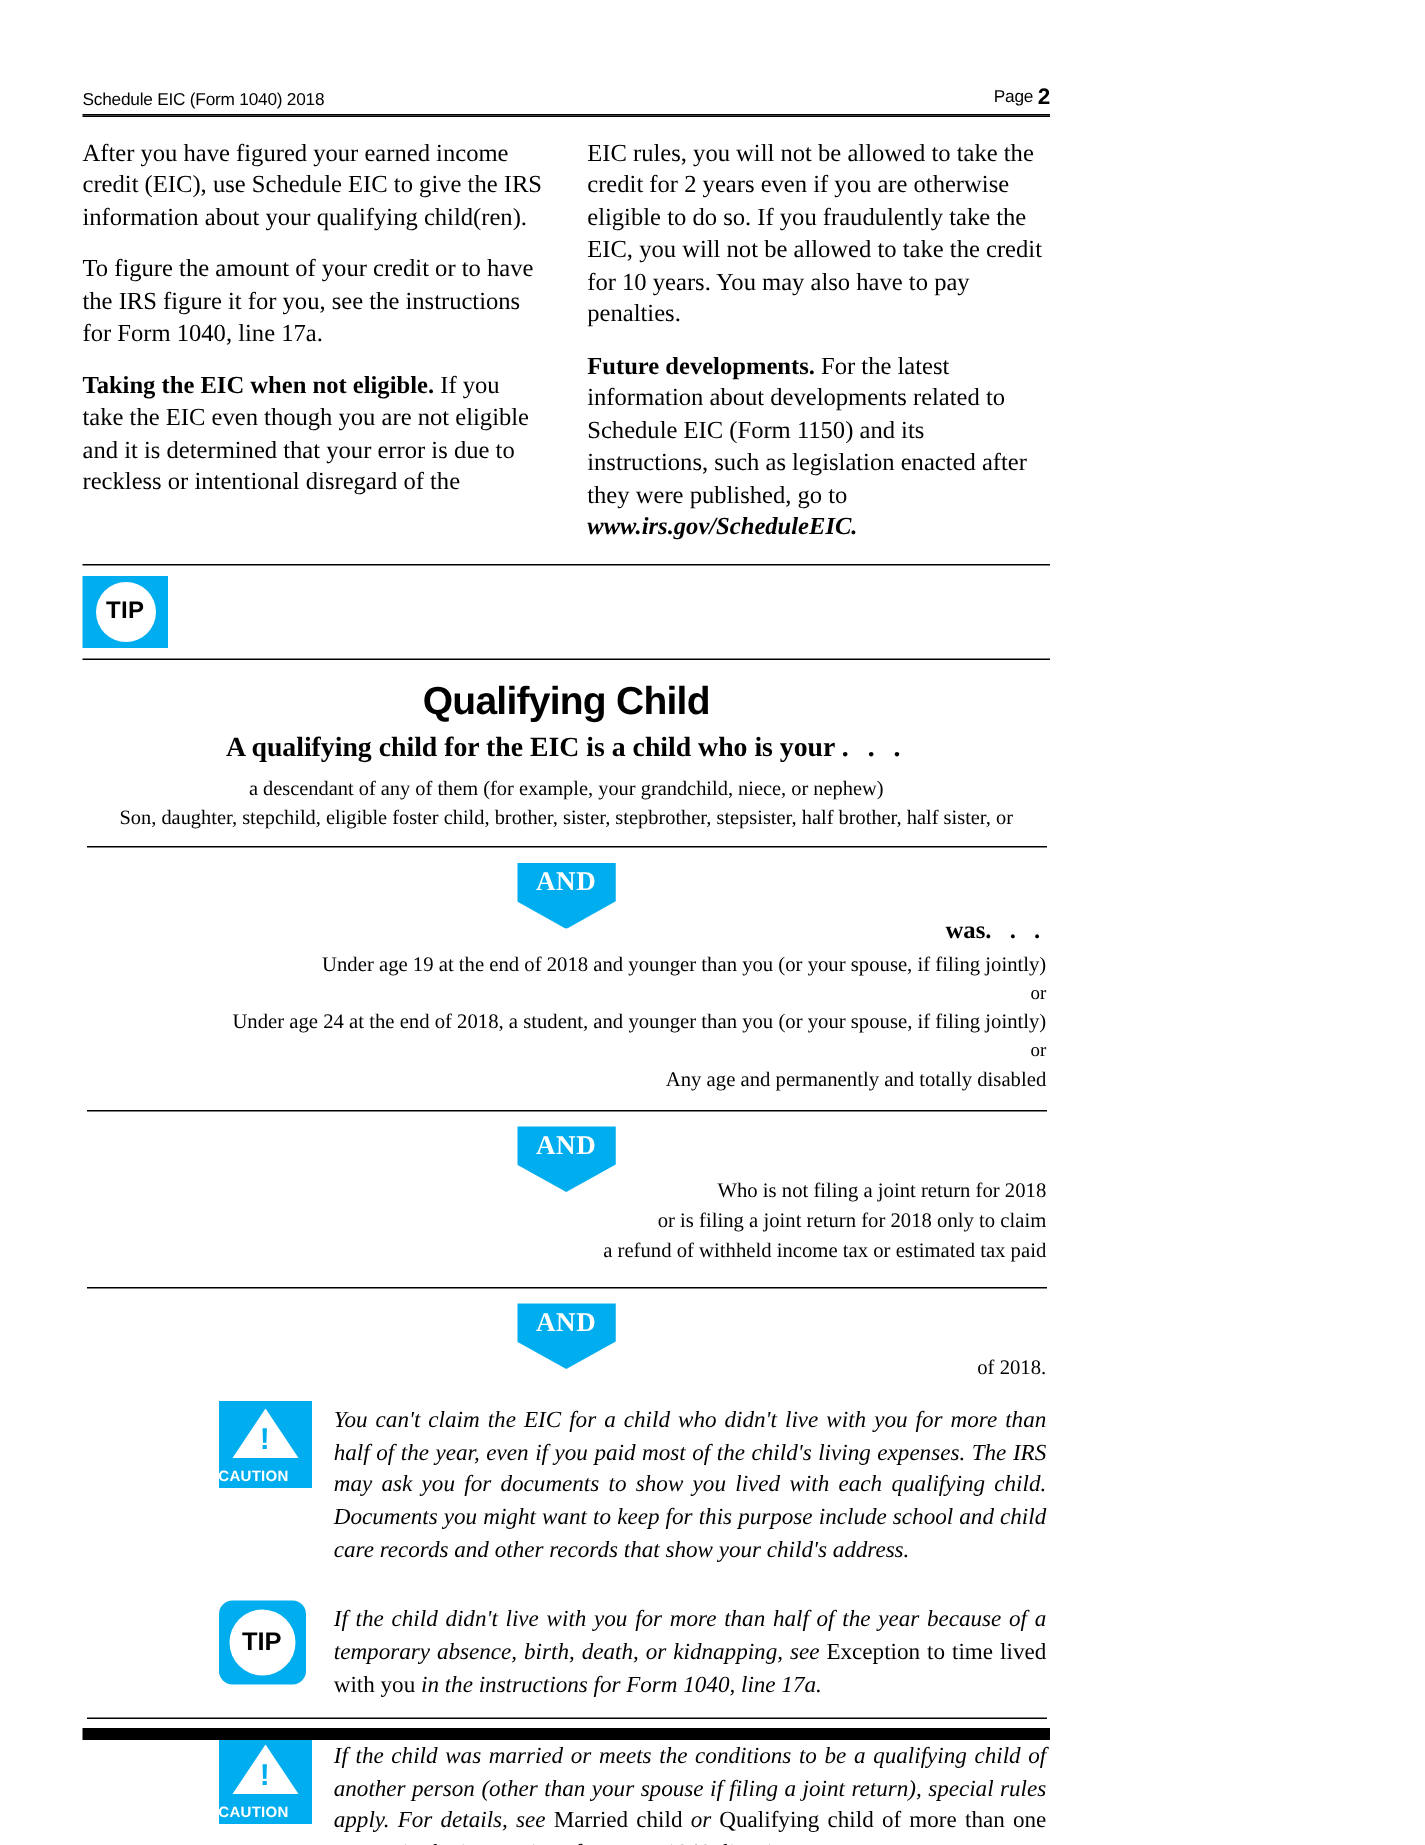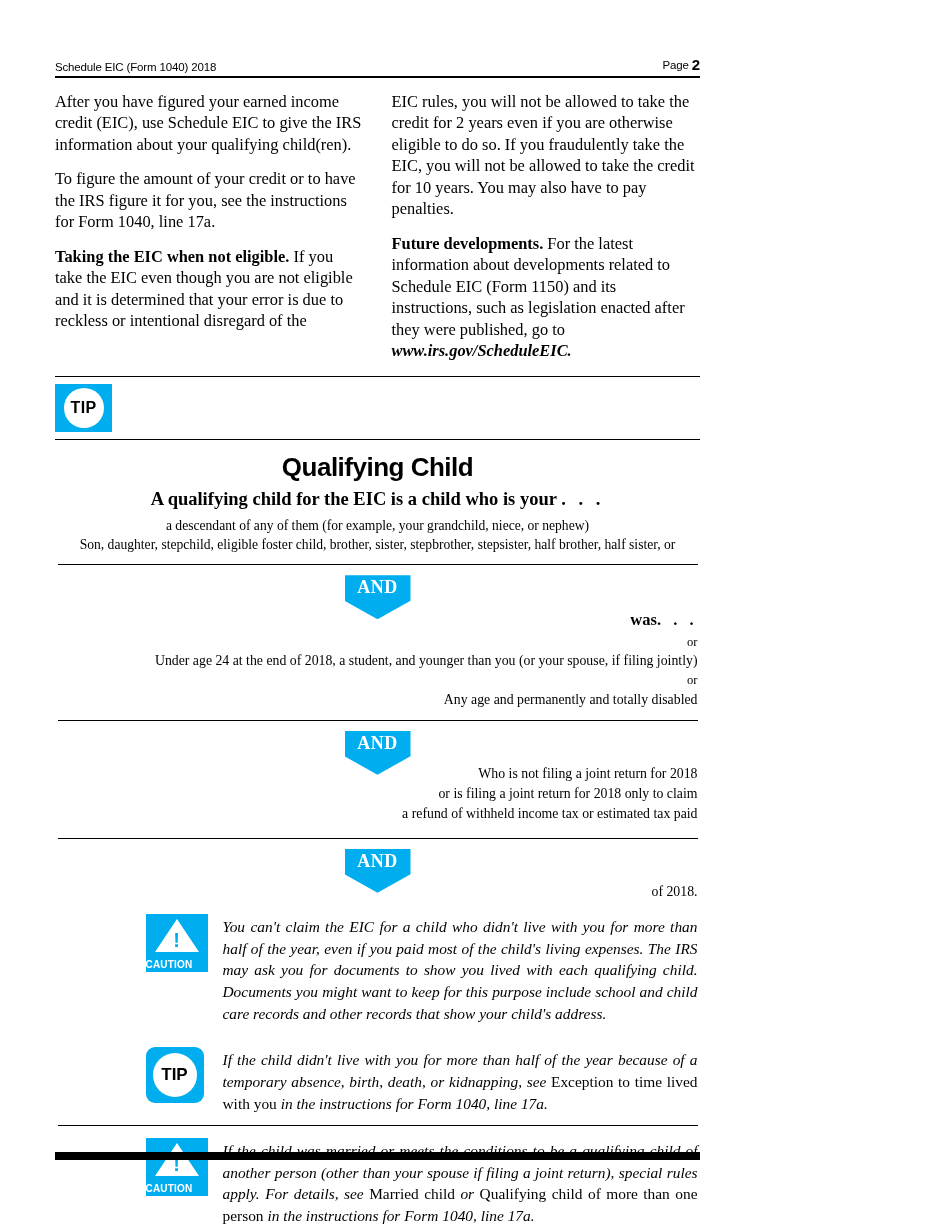--- a/index.html
+++ b/index.html
@@ -338,20 +338,21 @@
   <div class="flow">
 
     <div style="height:10px"></div>
     <hr class="flow-rule">
     <div class="and-wrap">
       <div class="and-badge">AND</div>
     </div>
 
     <div class="flow-block">
       <div class="lead"><span>was</span><span class="dots">. . .</span></div>
+      <div>Under age 19 at the end of 2018 and younger than you (or your spouse, if filing jointly)</div>
       <div class="or">or</div>
       <div>Under age 24 at the end of 2018, a student, and younger than you (or your spouse, if filing jointly)</div>
       <div class="or">or</div>
       <div>Any age and permanently and totally disabled</div>
     </div>
 
     <div style="height:10px"></div>
     <hr class="flow-rule">
     <div class="and-wrap">
       <div class="and-badge">AND</div>

